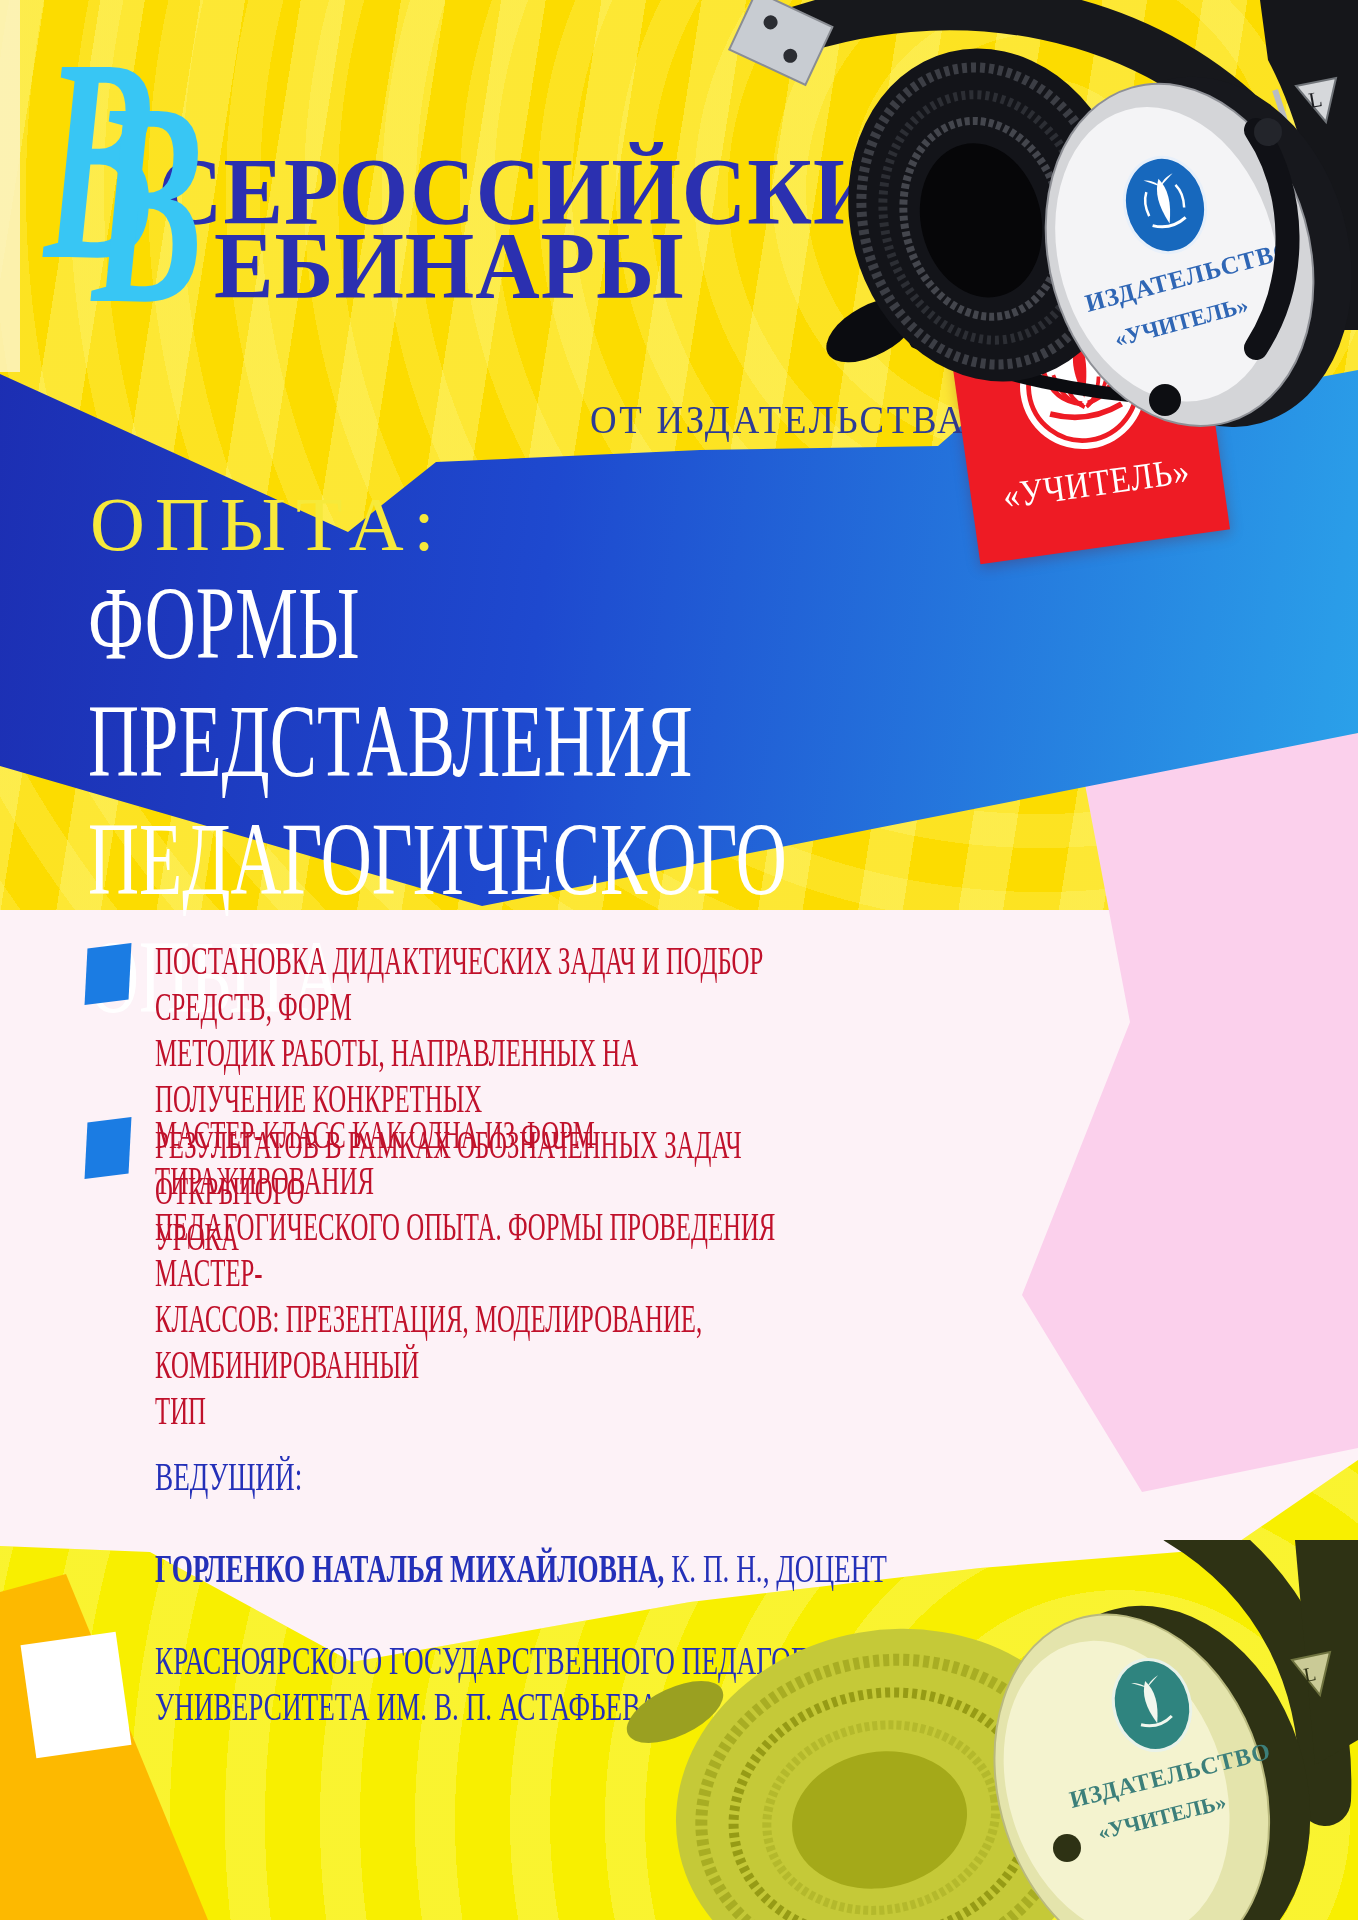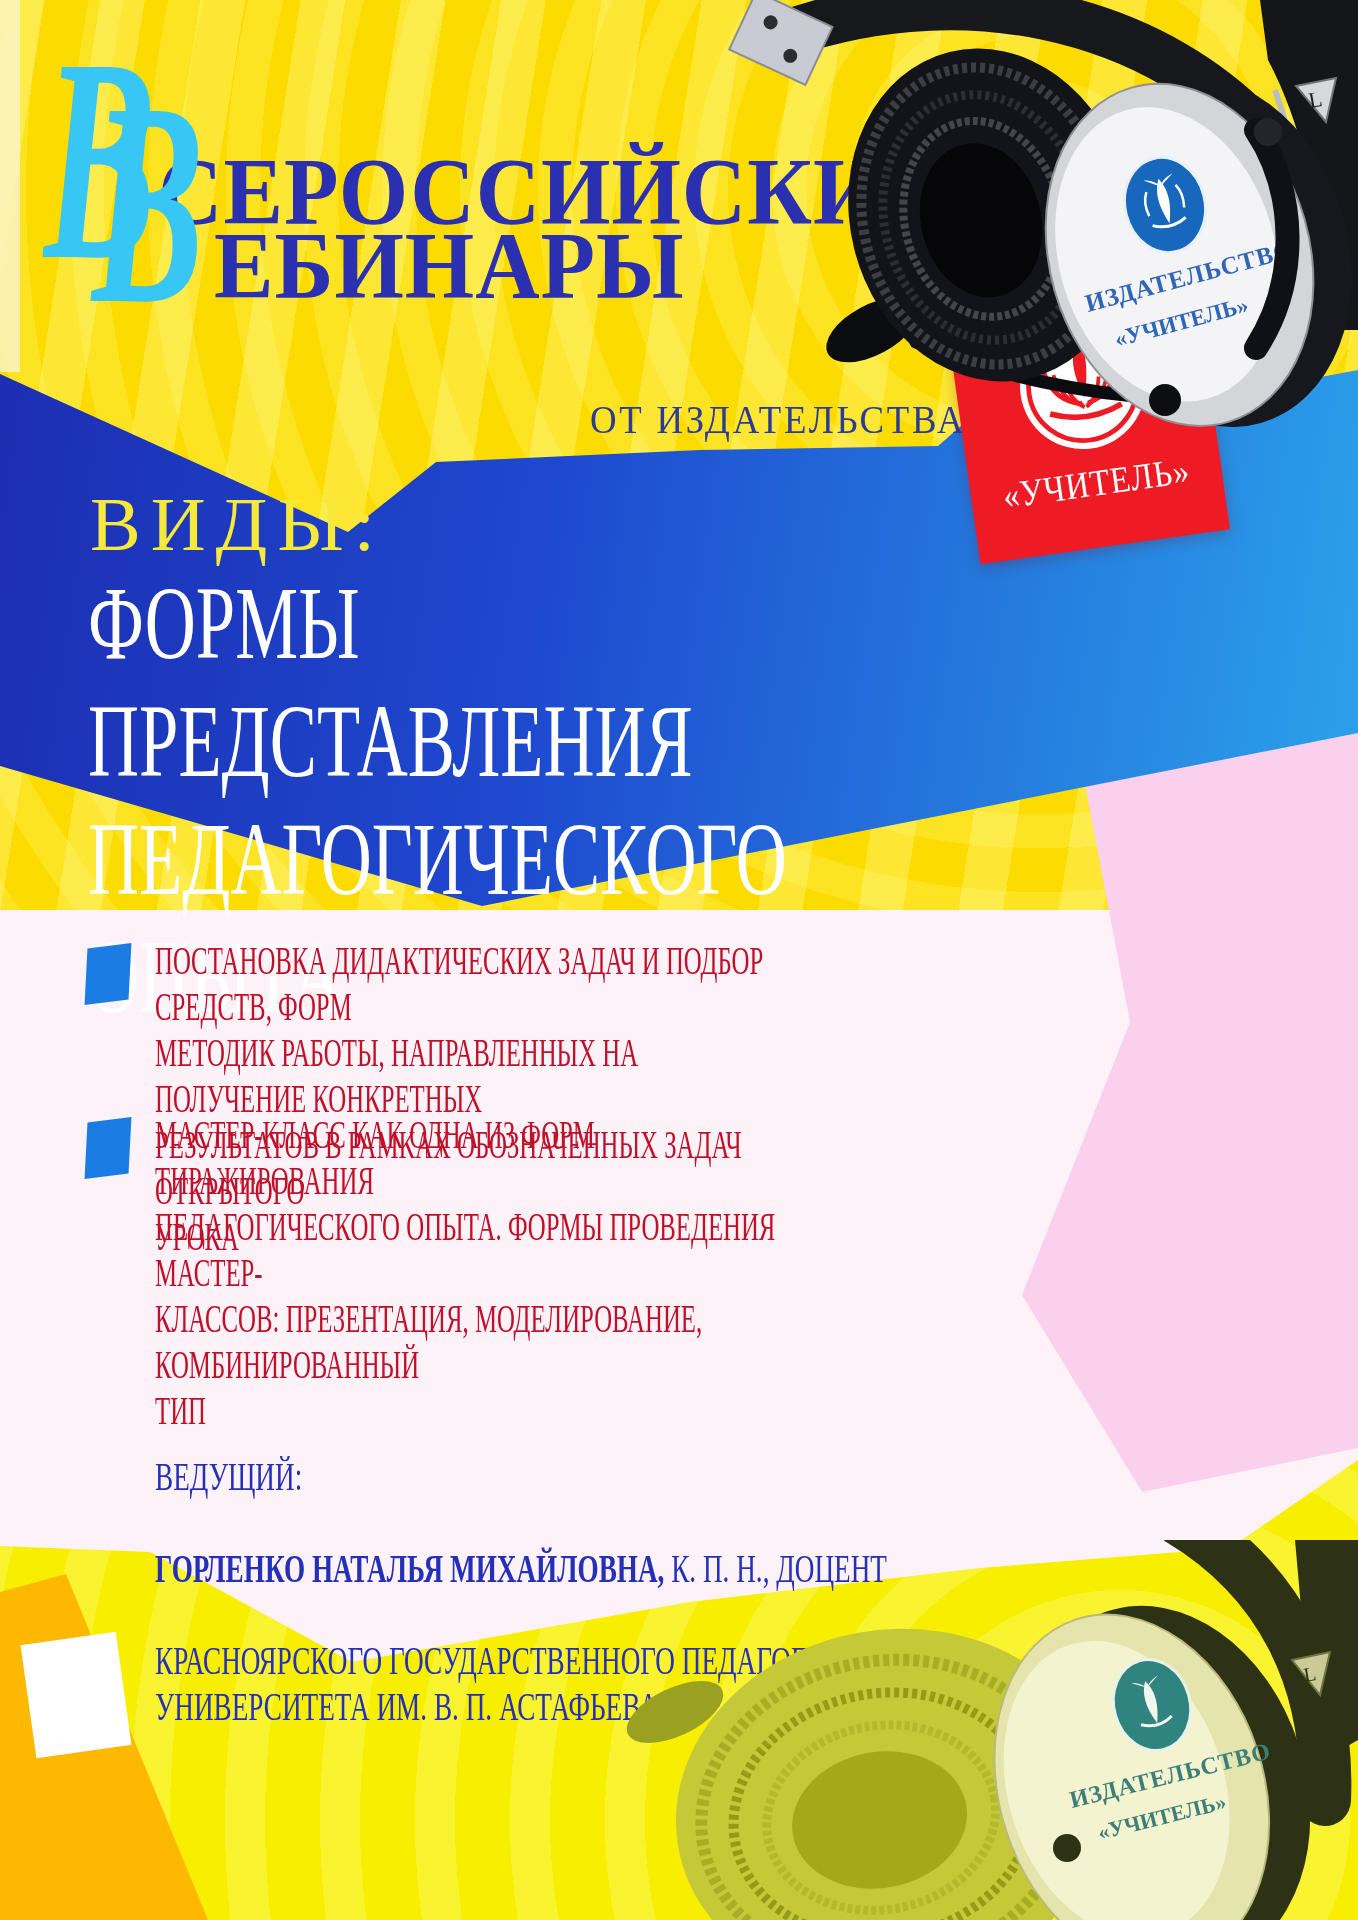--- a/index.html
+++ b/index.html
@@ -133,21 +133,21 @@
 
   <div class="brand">
     <span class="v-init v1">В</span>
     <span class="brand-word w1">СЕРОССИЙСКИЕ</span>
     <span class="v-init v2">В</span>
     <span class="brand-word w2">ЕБИНАРЫ</span>
   </div>
 
   <div class="pub-note">ОТ ИЗДАТЕЛЬСТВА</div>
 
-  <div class="topic-label">ВИДЫ:</div>
+  <div class="topic-label">ОПЫТА:</div>
   <div class="topic-title">ФОРМЫ ПРЕДСТАВЛЕНИЯ
 ПЕДАГОГИЧЕСКОГО ОПЫТА</div>
 
   <div class="bullet b1">
     <span class="marker"></span>
     <div class="bullet-text">ПОСТАНОВКА ДИДАКТИЧЕСКИХ ЗАДАЧ И ПОДБОР СРЕДСТВ, ФОРМ
 МЕТОДИК РАБОТЫ, НАПРАВЛЕННЫХ НА ПОЛУЧЕНИЕ КОНКРЕТНЫХ
 РЕЗУЛЬТАТОВ В РАМКАХ ОБОЗНАЧЕННЫХ ЗАДАЧ ОТКРЫТОГО
 УРОКА</div>
   </div>

